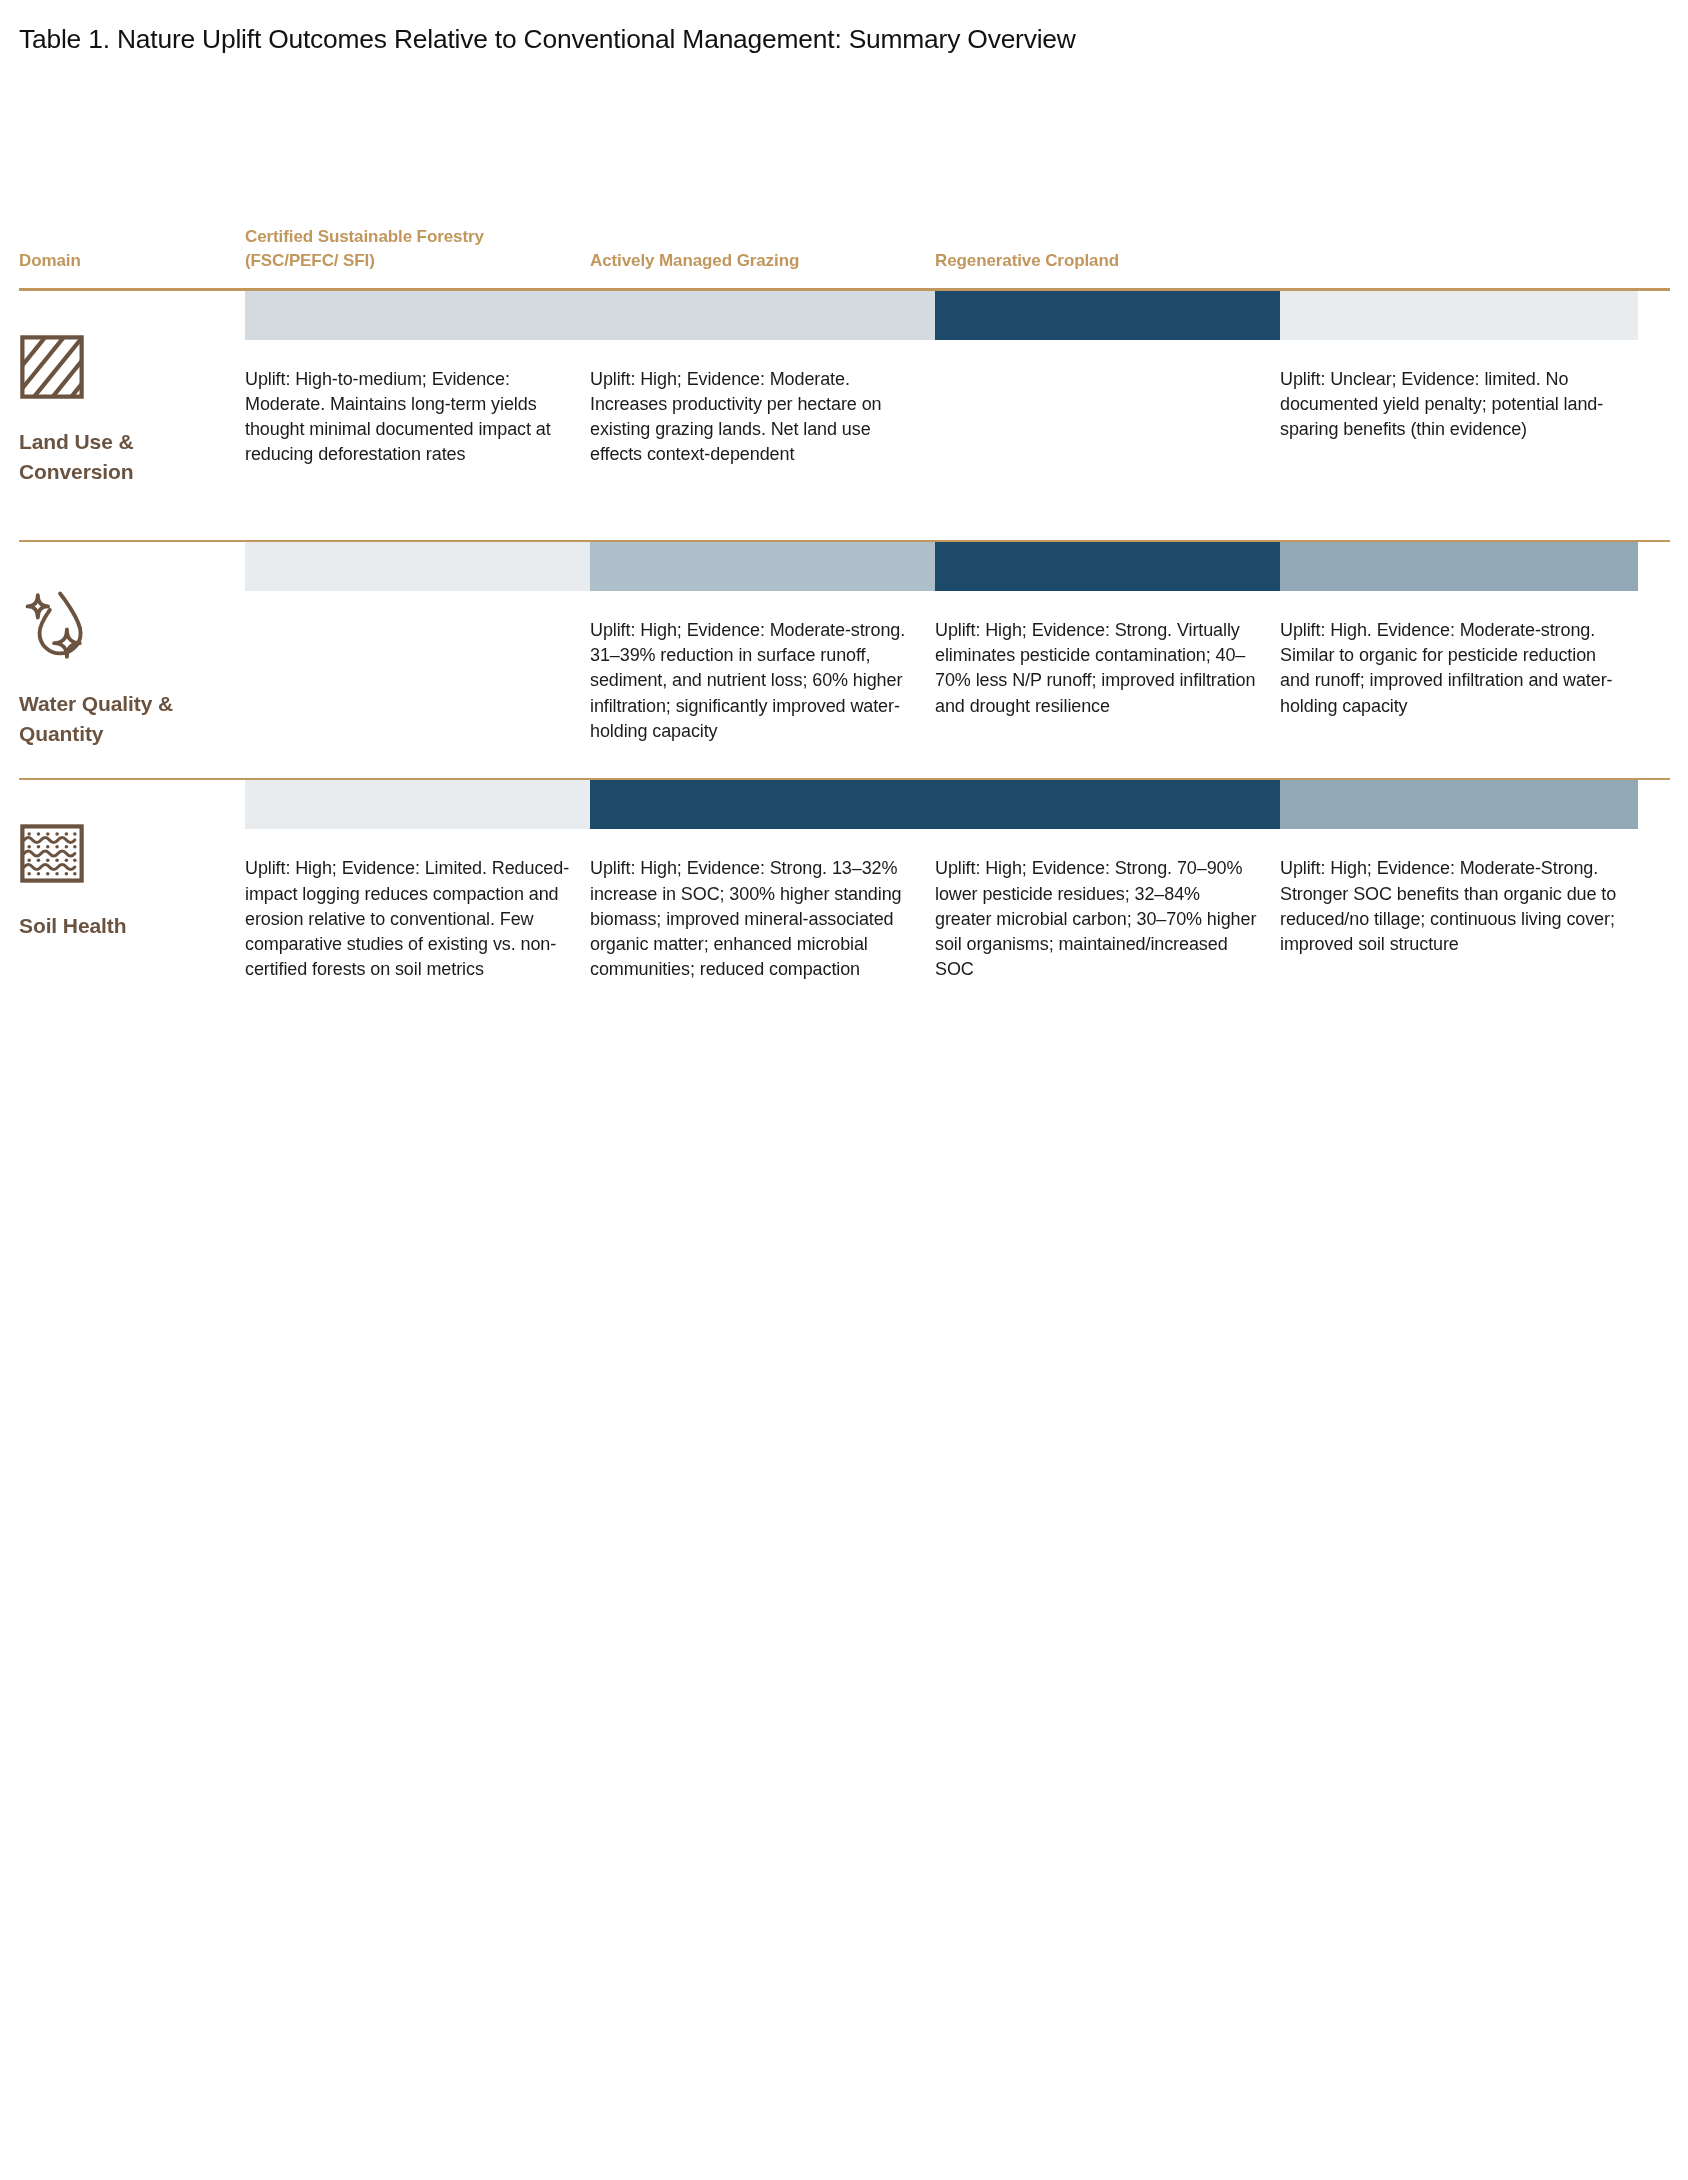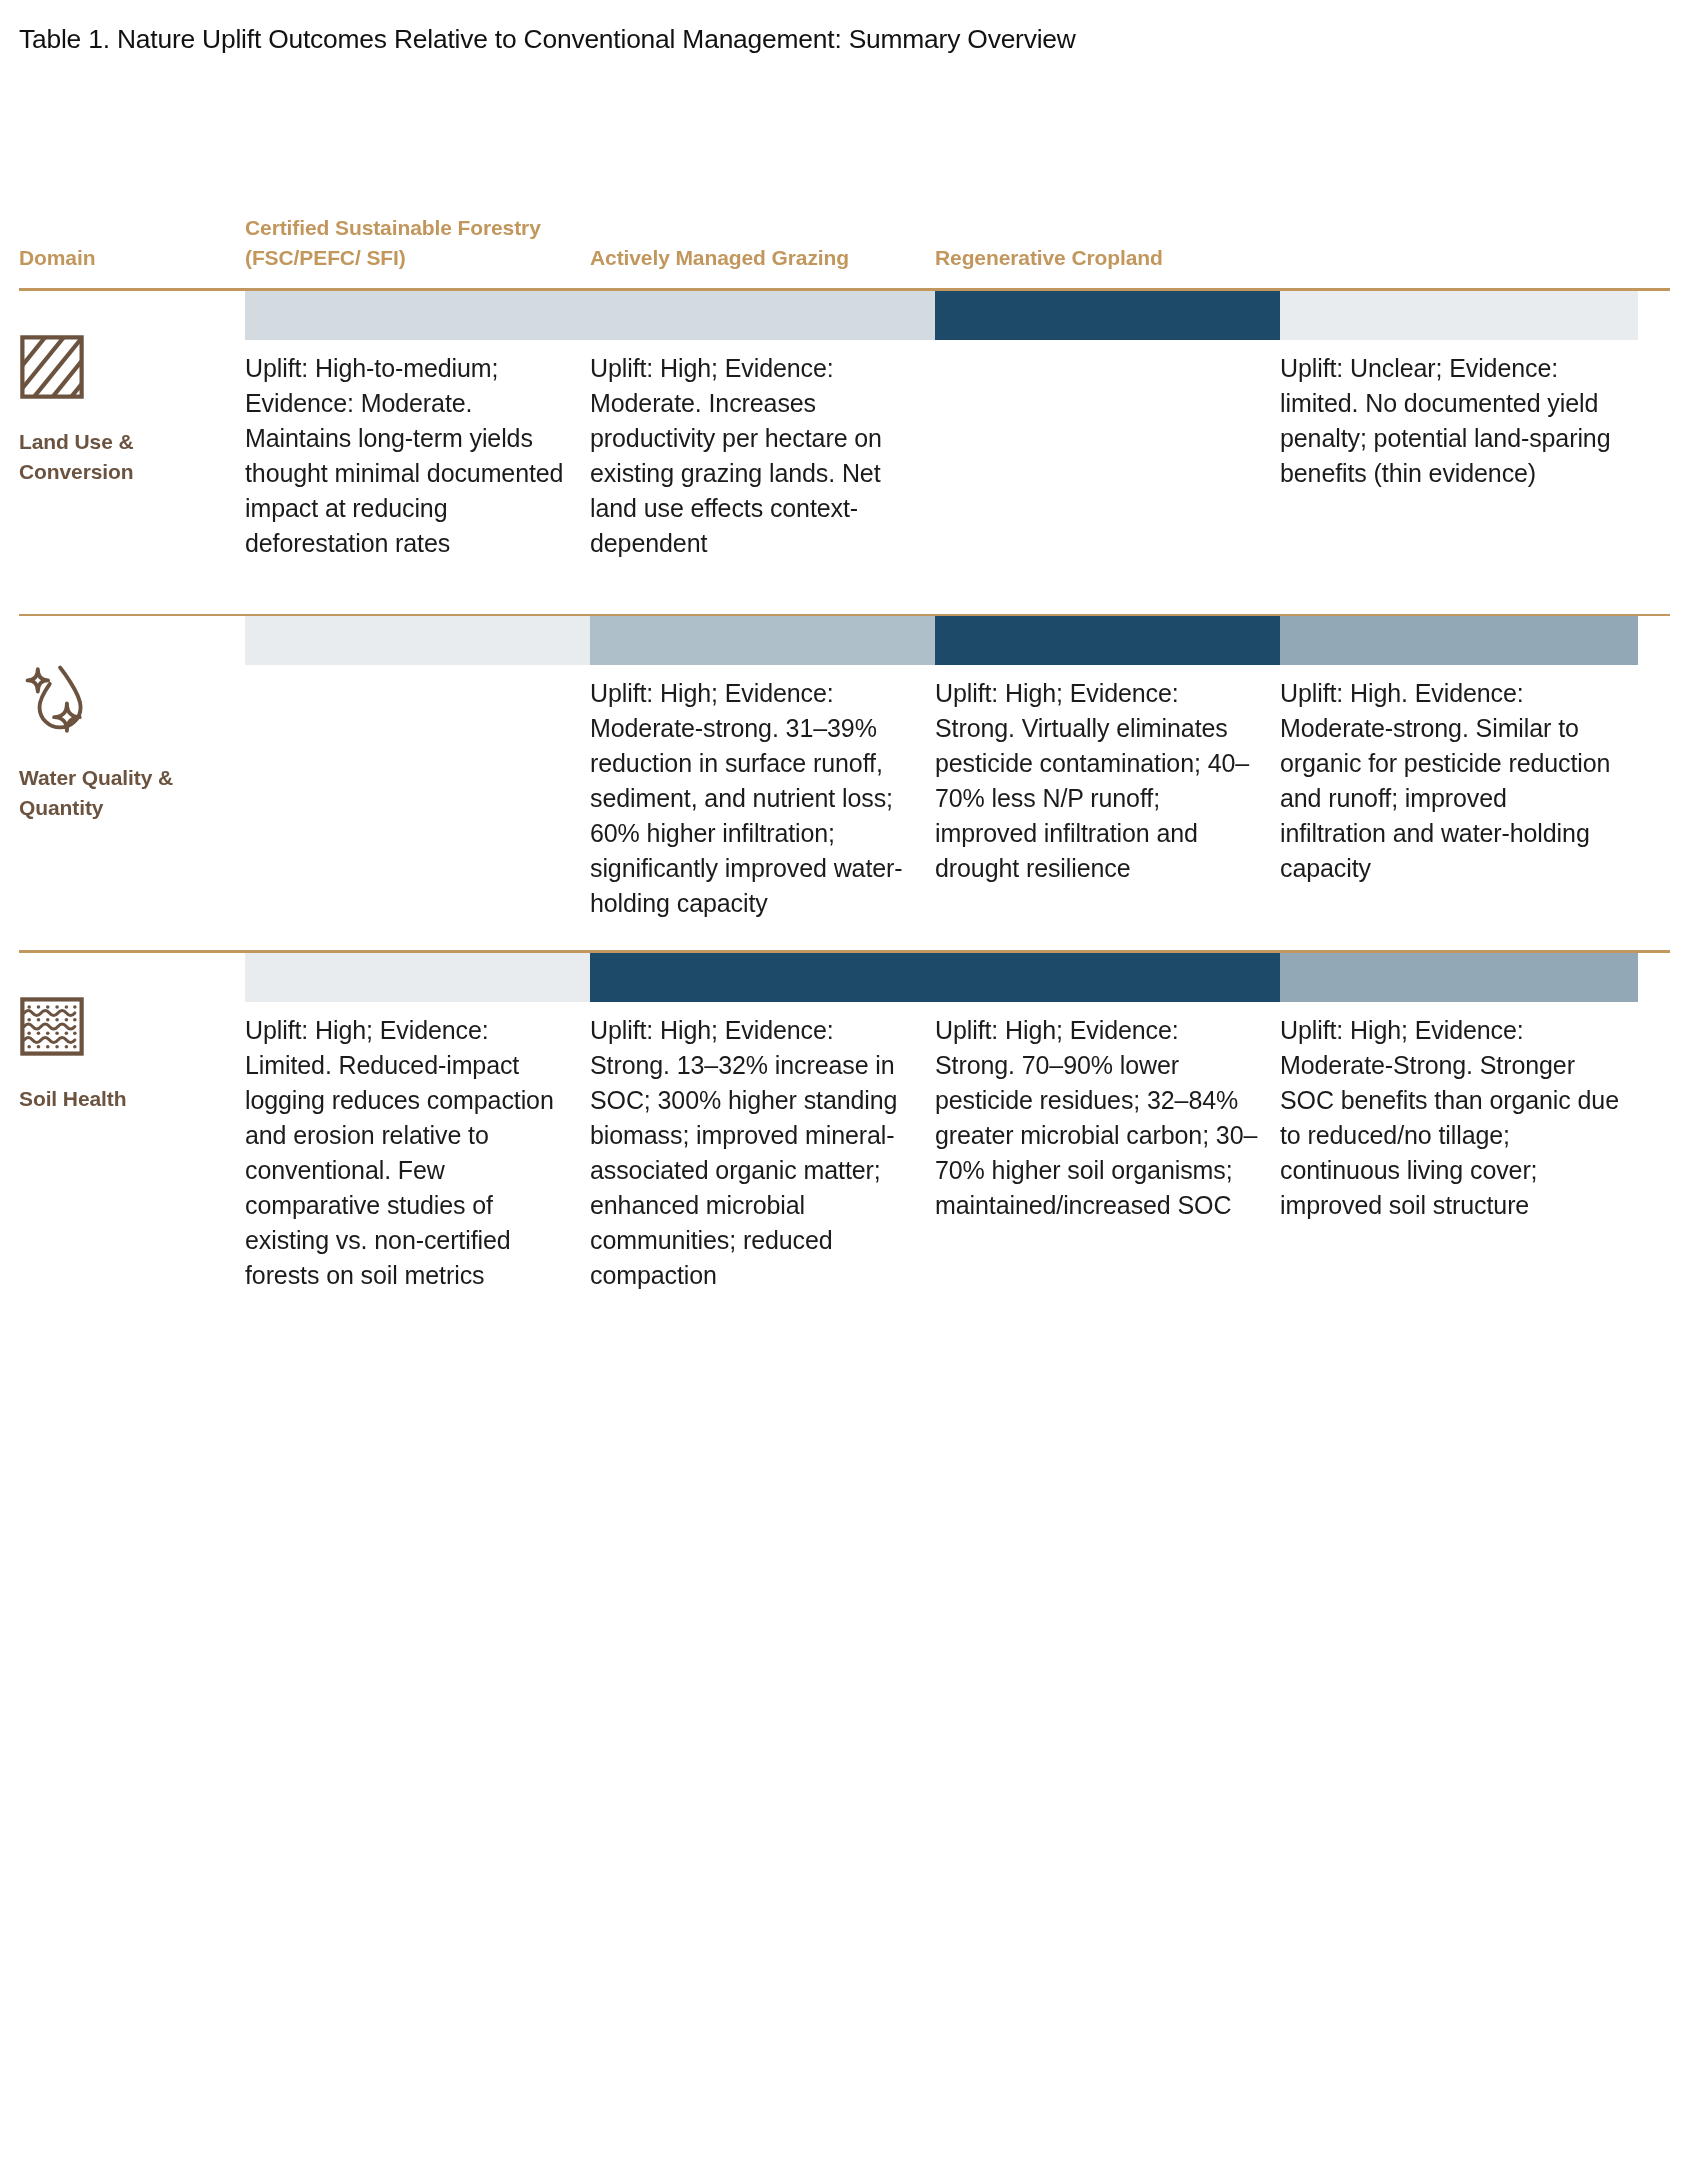--- a/index.html
+++ b/index.html
@@ -54,21 +54,21 @@
   
   .header-row .cell {
     display: flex;
     align-items: flex-end;
     padding-right: 13.6px;
     box-sizing: border-box;
     min-height: 111px;
   }
   .header-text {
     color: #c2975d;
-    font-size: 21px;
+    font-size: 17px;
     font-weight: bold;
     line-height: 1.42;
     letter-spacing: -0.1px;
   }
 
   
   .divider {
     height: 2.6px;
     background: #c2975d;
     width: 1651px;
@@ -106,24 +106,24 @@
     box-sizing: border-box;
   }
   .data-cell.last { width: 358px; flex: 0 0 358px; }
 
   .bar {
     height: 49px;
     width: 100%;
   }
 
   .cell-text {
-    font-size: 25px;
+    font-size: 18px;
     line-height: 1.4;
     color: #1b1b1b;
-    padding: 11px 19px 0 0;
+    padding: 27px 19px 0 0;
     letter-spacing: -0.1px;
   }
 
   .row-gap { height: 53px; }
   .row-gap-sm { height: 29px; }
 </style>
 </head>
 <body>
 
 <div class="page">

